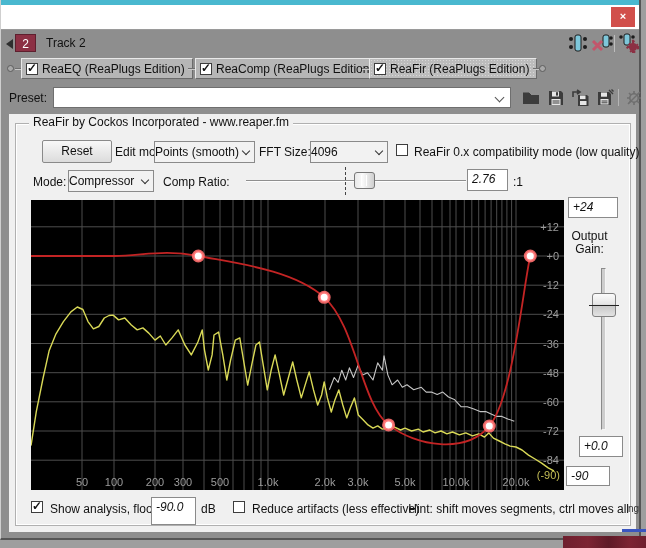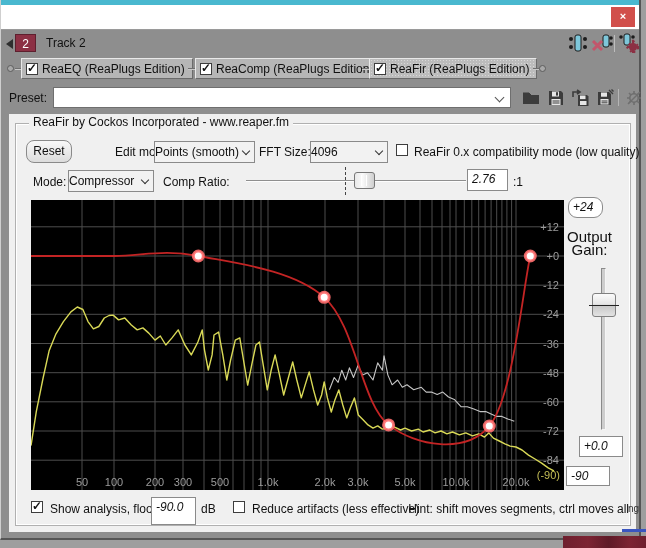--- a/index.html
+++ b/index.html
@@ -55,22 +55,22 @@
   .valbox{position:absolute;background:#fff;border:1px solid #8a8a8a;font-size:12px;color:#111;padding:2px 0 0 4px;font-style:italic;}
   
   #ratio-track{position:absolute;left:237px;top:66px;width:220px;height:2px;background:#8f8f8f;border-bottom:1px solid #fdfdfd;}
   #ratio-tick{position:absolute;left:336px;top:53px;height:28px;width:0;border-left:1px dashed #444;}
   #ratio-thumb{position:absolute;left:345px;top:58px;width:21px;height:17px;border:1px solid #777;border-radius:3px;
                background:linear-gradient(90deg,#e9e9e9,#fafafa 40%,#cfcfcf);}
   #ratio-thumb i{position:absolute;top:2px;bottom:2px;width:1px;background:#9a9a9a;border-right:1px solid #fff;}
   
   #graph{position:absolute;left:22px;top:86px;width:533px;height:290px;background:#000;}
   
-  #gain-top{left:559px;top:83px;width:35px;height:21px;border-radius:9px;}
-  #gainlbl{position:absolute;left:552px;top:116px;width:57px;font-size:15px;color:#111;text-align:center;line-height:13px;}
+  #gain-top{left:559px;top:83px;width:50px;height:21px;}
+  #gainlbl{position:absolute;left:552px;top:116px;width:57px;font-size:12px;color:#111;text-align:center;line-height:13px;}
   #vtrack{position:absolute;left:592px;top:154px;width:5px;height:162px;background:#cdcdcd;
           border:1px solid #8a8a8a;border-right-color:#f5f5f5;border-bottom-color:#f5f5f5;}
   #vthumb{position:absolute;left:583px;top:179px;width:24px;height:24px;border:1px solid #808080;border-radius:3px;
           background:linear-gradient(#fbfbfb,#e6e6e6 45%,#c9c9c9 55%,#e2e2e2);}
   #vthumb i{position:absolute;left:-4px;right:-4px;top:11px;height:1px;background:#222;}
   #gain-val{left:570px;top:322px;width:44px;height:21px;}
   #gain-floor{left:557px;top:352px;width:44px;height:20px;}
   
   #cb-analysis{position:absolute;left:22px;top:387px;}
   #analysis-lbl{left:41px;top:388px;}
@@ -211,21 +211,21 @@
             </g>
             <path d="M4 16 L16 4" stroke="#6f6f6f" stroke-width="1.4"></path>
           </svg>
       </div>
     </div>
 
     <div id="panel">
       <div id="groupbox"></div>
       <div id="grouplbl">ReaFir by Cockos Incorporated - www.reaper.fm</div>
 
-      <div class="btn" style="left:17px;top:26px;width:46px;height:23px;line-height:21px;border-radius:8px;">Reset</div>
+      <div class="btn" style="left:33px;top:26px;width:70px;height:23px;line-height:21px;">Reset</div>
       <div class="flabel" style="left:106px;top:31px;">Edit mode:</div>
       <div class="cmb" style="left:145px;top:27px;width:101px;"><span>Points (smooth)</span><span class="chev"></span></div>
       <div class="flabel" style="left:250px;top:31px;">FFT Size:</div>
       <div class="cmb" style="left:301px;top:27px;width:78px;"><span>4096</span><span class="chev"></span></div>
       <span class="cb" style="position:absolute;left:387px;top:30px;">
           <span class="mk"></span>
         </span>
       <div class="flabel" style="left:405px;top:31px;">ReaFir 0.x compatibility mode (low quality)</div>
 
       <div class="flabel" style="left:24px;top:61px;">Mode:</div>

